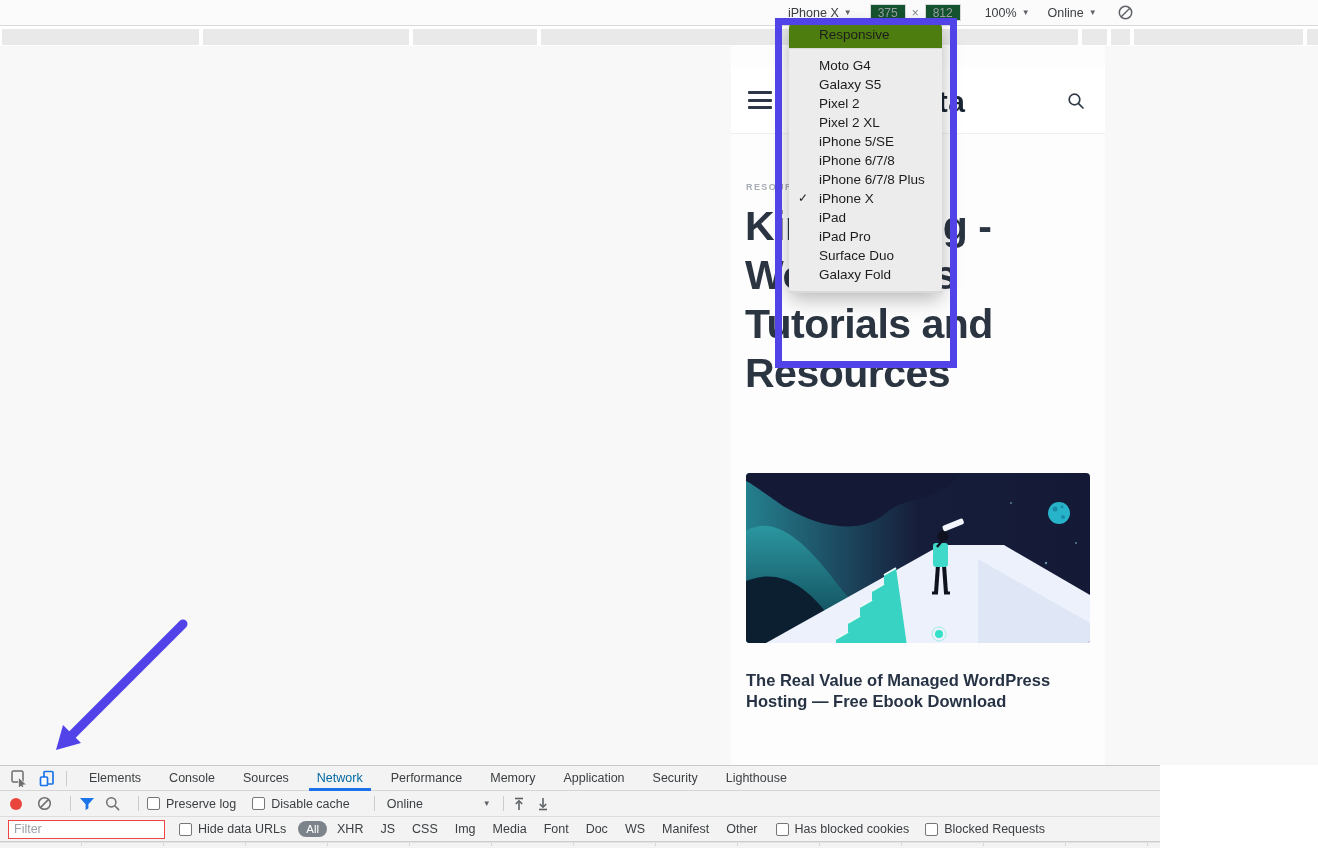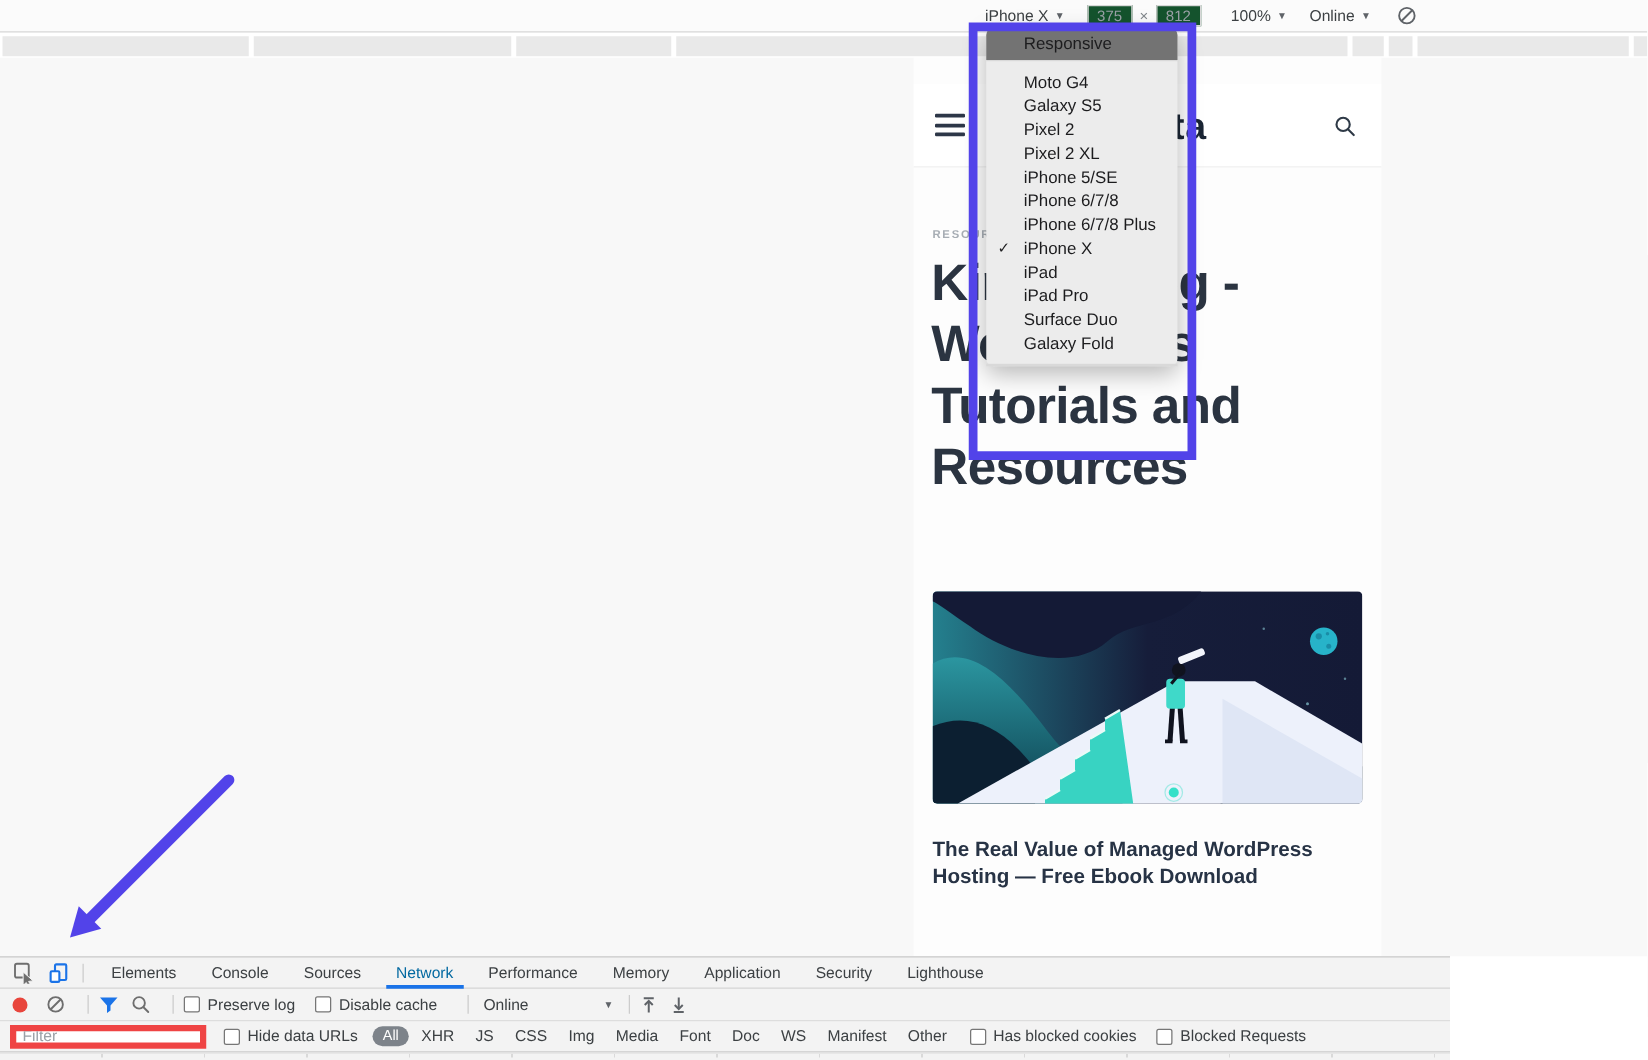--- a/index.html
+++ b/index.html
@@ -36,42 +36,42 @@
   
   .arrow-svg { position:absolute; left:30px; top:566px; z-index:10; }
 
   
   .highlight-rect { position:absolute; left:775px; top:18px; width:182px; height:350px; border:7px solid #5243e9; z-index:40; pointer-events:none; }
 
   
   .device-menu { position:absolute; left:789px; top:22px; width:153px; z-index:30; background:#ececec; border-radius:6px; box-shadow:0 6px 20px rgba(0,0,0,.28); font-size:13.5px; color:#1c1c1e; }
   .menu-item { position:relative; height:19px; line-height:19px; padding-left:30px; cursor:default; white-space:nowrap; }
   .menu-item .check { position:absolute; left:9px; top:0; width:18px; font-size:12px; }
-  .menu-item.responsive { background:#737373; border-radius:6px 6px 0 0; height:26px; line-height:26px; }
+  .menu-item.responsive { background:#4d7c0f; border-radius:6px 6px 0 0; height:26px; line-height:26px; }
   .menu-sep { height:1px; background:#d9d9d9; }
   .menu-group { padding:7px 0; }
   .menu-item.tall { height:30px; line-height:30px; }
   .submenu-arrow { position:absolute; right:10px; top:0; font-size:9px; }
 
   
   .devtools { position:absolute; left:0; top:765px; width:1160px; height:84px; background:#f3f3f3; border-top:1px solid #c9c9c9; z-index:50; font-size:12.5px; color:#3c4043; }
   .tabbar { height:25px; display:flex; align-items:center; border-bottom:1px solid #d5d5d5; padding-left:8px; }
   .tb-icon { display:flex; align-items:center; justify-content:center; width:22px; height:22px; cursor:pointer; }
   .vsep { width:1px; height:15px; background:#ccc; margin:0 8px; flex:0 0 auto; }
   .tab { padding:0 14px; height:25px; line-height:25px; position:relative; cursor:pointer; }
   .tab.active { color:#0369a1; }
   .tab.active::after { content:''; position:absolute; left:6px; right:6px; bottom:0; height:2.5px; background:#1a73e8; }
   .toolbar { height:26px; display:flex; align-items:center; border-bottom:1px solid #ddd; padding-left:10px; }
   .record-dot { width:12px; height:12px; border-radius:50%; background:#e8453c; margin-right:15px; cursor:pointer; }
   .icon-btn { display:flex; align-items:center; justify-content:center; margin-right:10px; cursor:pointer; }
   .cb { width:13px; height:13px; border:1px solid #767676; border-radius:2px; background:#fff; margin-right:6px; flex:0 0 auto; cursor:pointer; }
   .cb-group { display:flex; align-items:center; margin-right:16px; }
   .throttle { display:flex; align-items:center; justify-content:space-between; width:104px; margin:0 4px; cursor:pointer; }
   .filterbar { height:25px; display:flex; align-items:center; border-bottom:1px solid #ccc; padding-left:8px; }
-  .filter-input { width:157px; height:19px; border:5px solid #ef4444; background:#fff; font-size:12.5px; padding:0 5px; color:#333; margin-right:14px; font-family:"Liberation Sans",sans-serif; }
+  .filter-input { width:157px; height:19px; border:1px solid #ef4444; background:#fff; font-size:12.5px; padding:0 5px; color:#333; margin-right:14px; font-family:"Liberation Sans",sans-serif; }
   .filter-input::placeholder { color:#9aa0a6; }
   .pill { background:#7d838a; color:#fff; border-radius:9px; padding:2px 8px; font-size:11.5px; margin:0 10px 0 12px; cursor:pointer; }
   .types { display:flex; gap:17px; margin-right:18px; }
   .type { cursor:pointer; }
   .table-sliver { height:4px; background:repeating-linear-gradient(to right,#f3f3f3 0 81px,#d9d9d9 81px 82px); border-top:1px solid #e4e4e4; }
 </style>
 </head>
 <body>
 
 <div class="screen">

